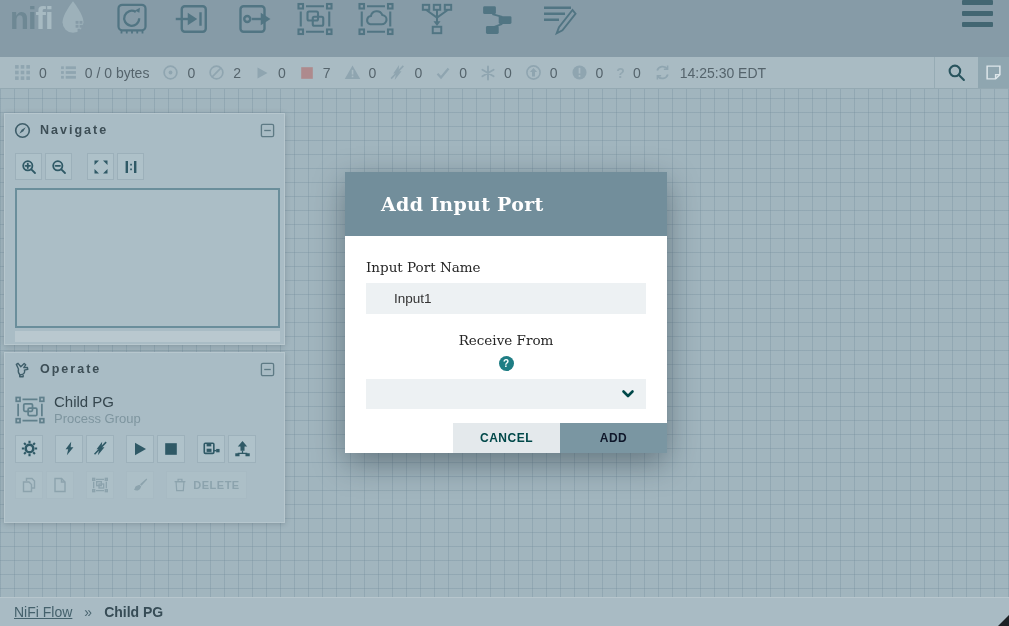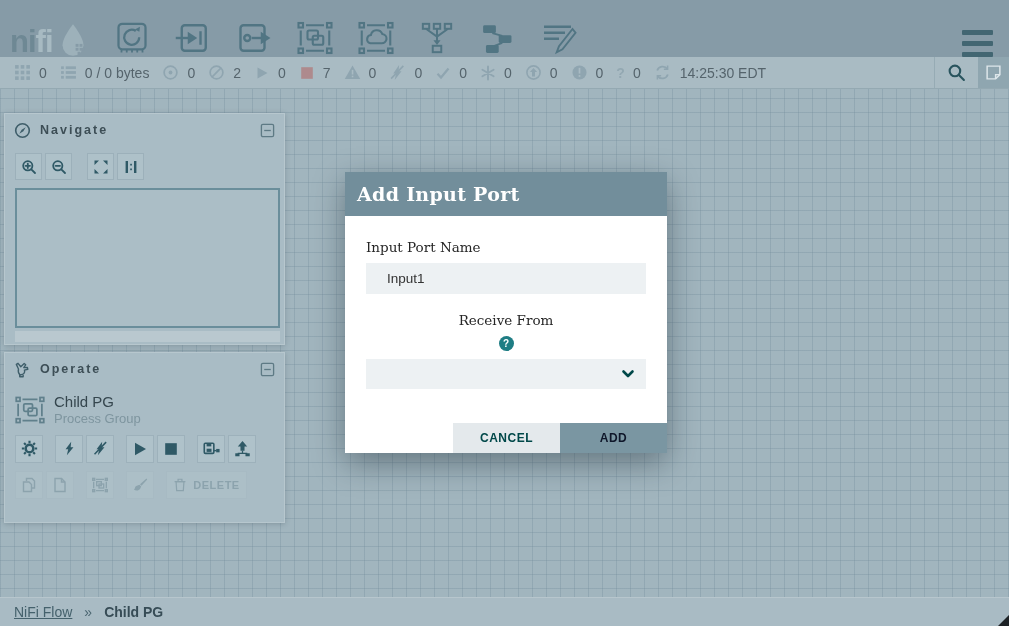--- a/index.html
+++ b/index.html
@@ -10,21 +10,21 @@
     background-color:#A1B5BE;
     background-image:
       linear-gradient(rgba(120,146,160,.38) 1px, transparent 1px),
       linear-gradient(90deg, rgba(120,146,160,.38) 1px, transparent 1px);
     background-size:14px 14px;
   }
   svg { display:block; }
 
   
   .toolbar { position:absolute; top:0; left:0; right:0; height:57px;
-    background:#869BA7; display:flex; align-items:flex-end; }
+    background:#869BA7; display:flex; align-items:flex-start; }
   .logo { margin-left:10px; display:flex; align-items:flex-end;
     font-weight:bold; font-size:31px; line-height:1; letter-spacing:-1px; }
   .logo .ni { color:#6E8894; }
   .logo .fi { color:#A7BAC2; }
   .logo svg { margin-left:4px; }
   .tool-icons { display:flex; margin-left:24px; gap:23px; align-items:center; }
   .tool-btn { width:38px; height:38px; color:#4D7280; opacity:.92;
     display:flex; align-items:center; justify-content:center; }
   .hamburger { margin-left:auto; margin-right:16px; width:31px; height:27px;
     display:flex; flex-direction:column; justify-content:space-between; cursor:pointer; }
@@ -84,28 +84,28 @@
     font-size:14px; color:#45616C; }
   .crumb-root { margin-left:14px; text-decoration:underline; cursor:pointer; }
   .crumb-sep { margin:0 12px; color:#4A6570; }
   .crumb-current { font-weight:bold; color:#374C56; }
   .corner-tri { position:absolute; right:0; bottom:0; width:0; height:0;
     border-left:11px solid transparent; border-bottom:11px solid #1d2226; }
 
   
   .dialog { position:absolute; left:345px; top:172px; width:322px; height:281px;
     background:#FFFFFF; box-shadow:0 10px 30px rgba(10,25,35,.4); }
-  .dialog-header { height:44px; background:#728E9B; display:flex; align-items:center;
-    padding:0 12px; }
+  .dialog-header { height:64px; background:#728E9B; display:flex; align-items:center;
+    padding:0 36px; }
   .dialog-title { font-family:"DejaVu Serif", serif; font-weight:bold; font-size:19px;
     color:#FFFFFF; letter-spacing:.3px; }
   .dialog-body { padding:23px 21px 0; }
   .field-label { font-family:"DejaVu Serif", serif; font-size:13.5px; color:#262626; }
   .text-input { margin-top:8px; width:100%; height:31px; background:#EDF1F3; border:none;
-    outline:none; padding:0 21px; font-size:13.5px; color:#333;
+    outline:none; padding:0 28px; font-size:13.5px; color:#333;
     font-family:"Liberation Sans", sans-serif; }
   .receive-row { margin-top:18px; display:flex; align-items:center; gap:8px;flex-direction:column; }
   .help-icon { width:15px; height:15px; border-radius:50%; background:#1F7D84;
     color:#fff; font-size:10px; font-weight:bold; display:flex; align-items:center;
     justify-content:center; cursor:pointer; font-family:"Liberation Sans", sans-serif; }
   .dropdown { margin-top:8px; height:30px; background:#EDF1F3; display:flex;
     align-items:center; padding:0 11px; font-size:13.5px; color:#333; cursor:pointer; }
   .dropdown .chev { margin-left:auto; color:#004849; display:flex; }
   .dialog-footer { position:absolute; bottom:0; right:0; display:flex; }
   .btn { height:30px; width:107px; display:flex; align-items:center; justify-content:center;

